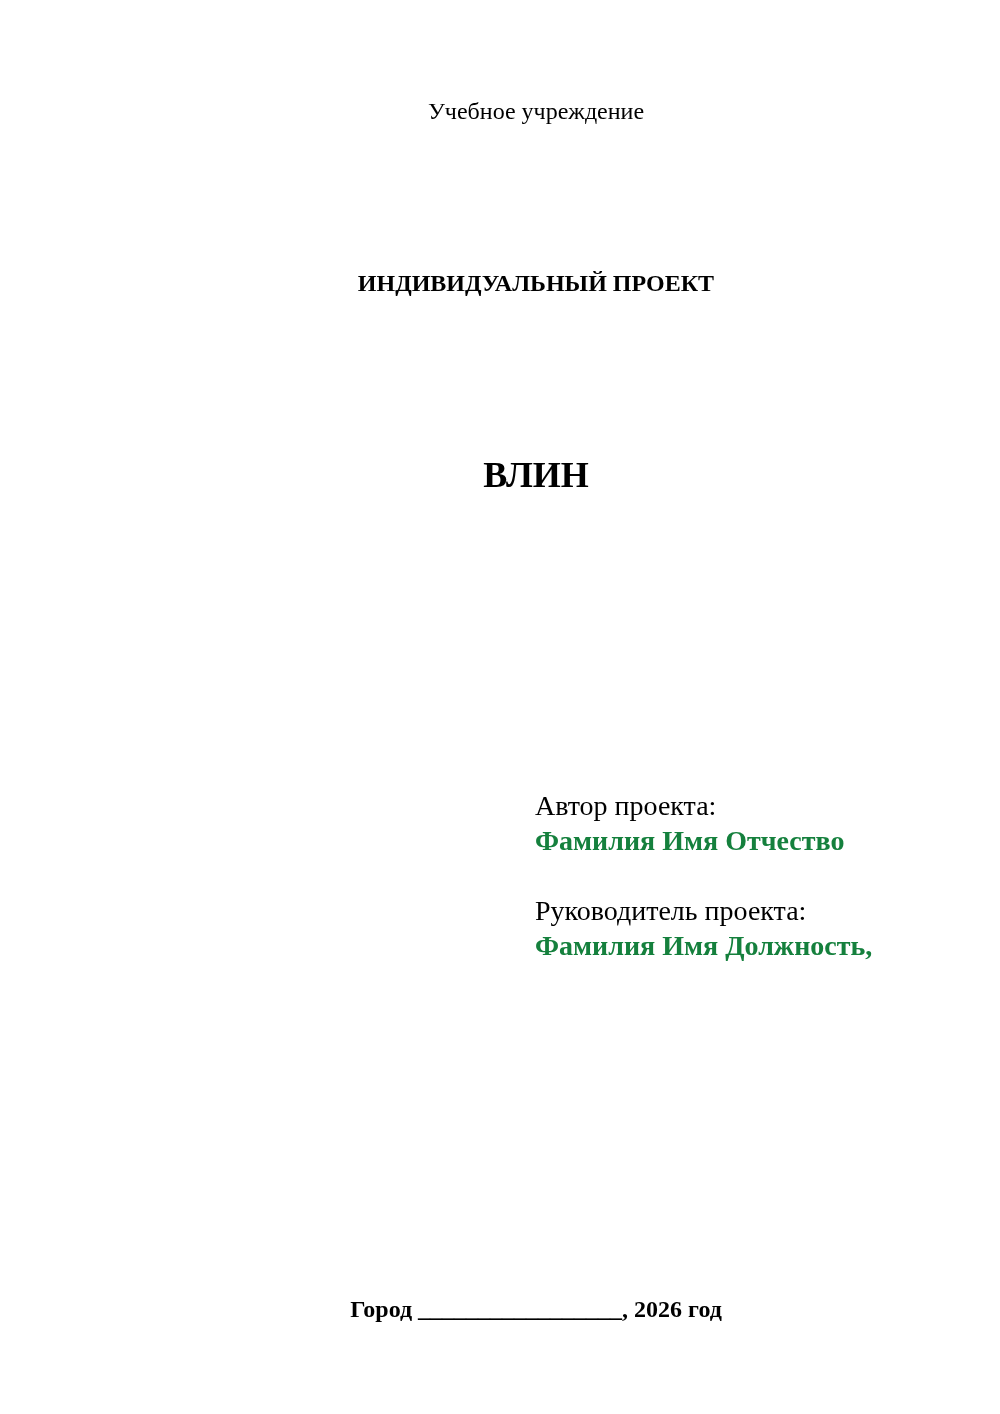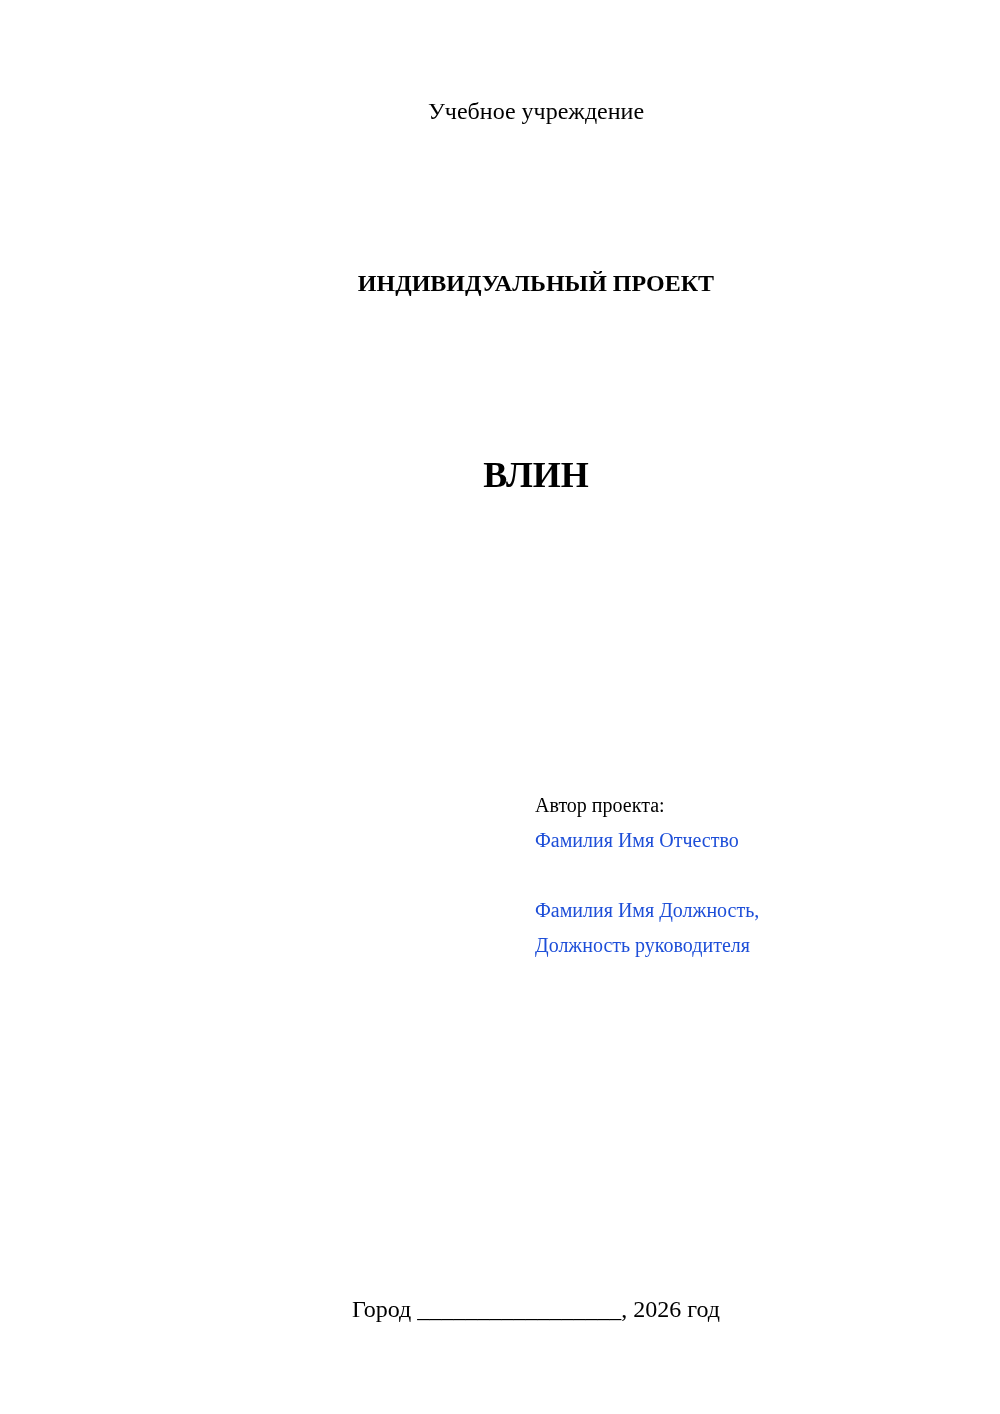--- a/index.html
+++ b/index.html
@@ -37,44 +37,44 @@
   .doc-title {
     top: 447px;
     font-size: 36px;
     line-height: 48px;
     font-weight: bold;
   }
   .credits {
     position: absolute;
     left: 535px;
     top: 784px;
-    font-size: 20px;
+    font-size: 28px;
     line-height: 35px;
     text-align: left;
     white-space: nowrap;
   }
   .credits .line { height: 35px; }
   .credits .spacer { height: 35px; }
-  .placeholder { color: #1d4ed8; }
-  .footer-line { top: 1288px; }
+  .placeholder { color: #15803d; font-weight: bold; }
+  .footer-line { top: 1288px; font-weight: bold; }
 </style>
 </head>
 <body>
 
 <div class="page">
 
   <div class="centered institution">Учебное учреждение</div>
 
   <div class="centered doc-heading">ИНДИВИДУАЛЬНЫЙ ПРОЕКТ</div>
 
   <div class="centered doc-title">ВЛИН</div>
 
   <div class="credits">
     <div class="line">Автор проекта:</div>
     <div class="line placeholder">Фамилия Имя Отчество</div>
     <div class="spacer"></div>
+    <div class="line">Руководитель проекта:</div>
     <div class="line placeholder">Фамилия Имя Должность,</div>
-    <div class="line placeholder">Должность руководителя</div>
   </div>
 
   <div class="centered footer-line">Город _________________, 2026 год</div>
 
 </div>
 
 </body></html>

